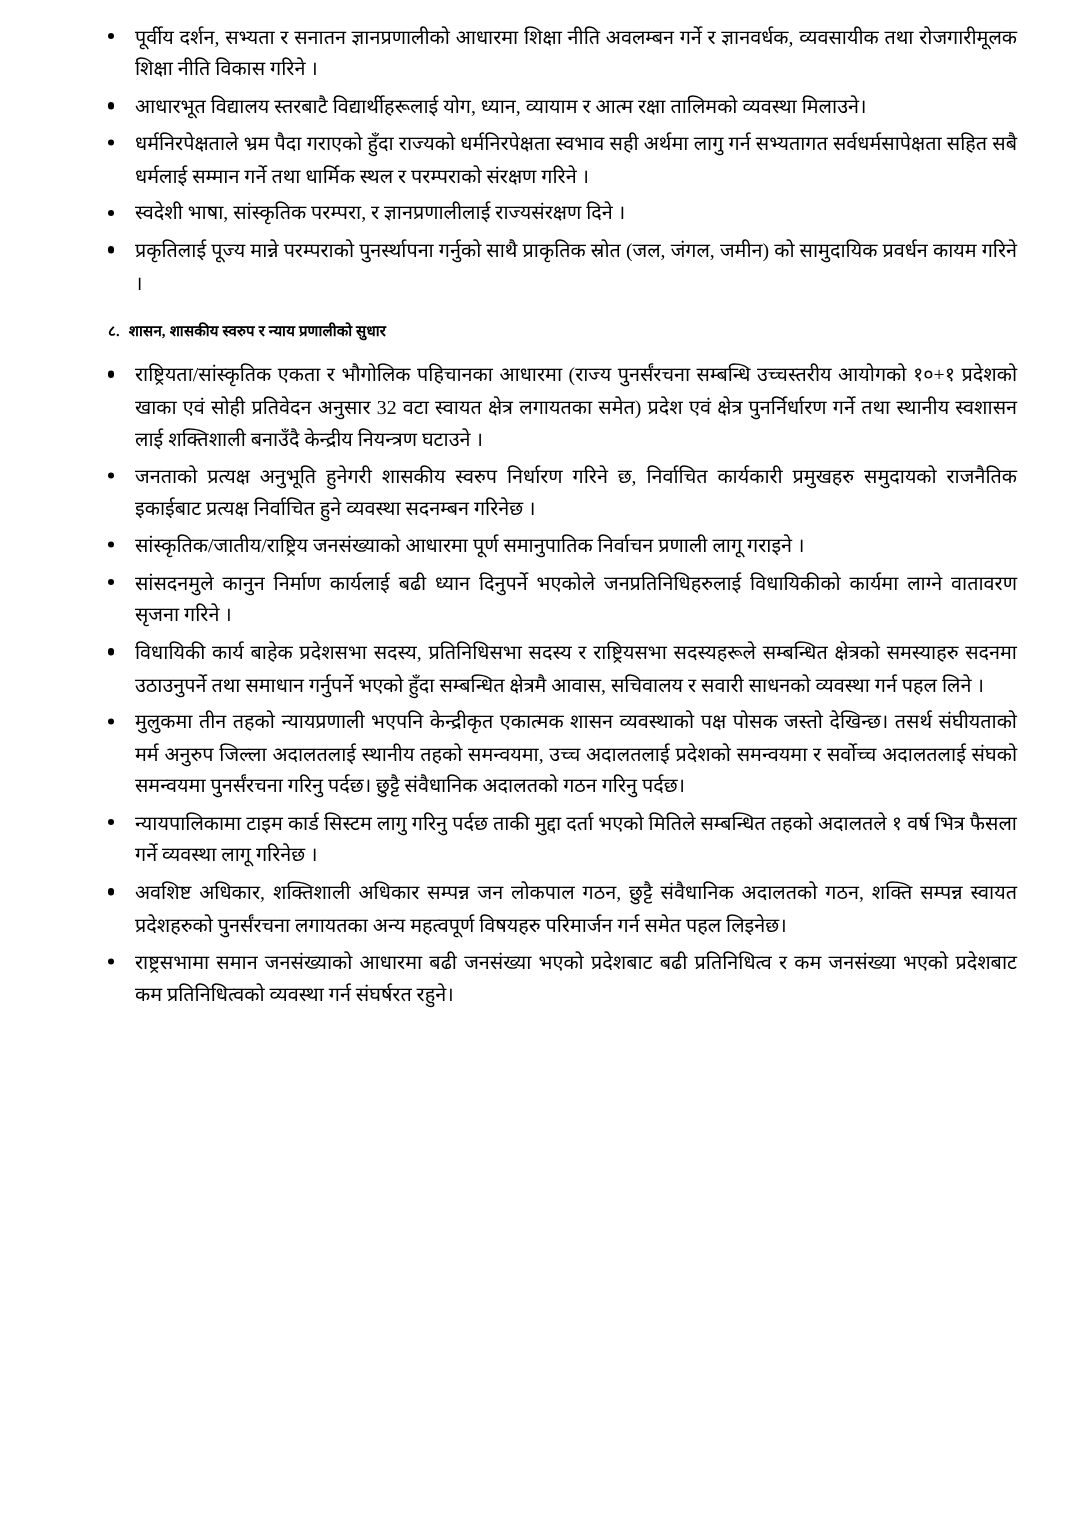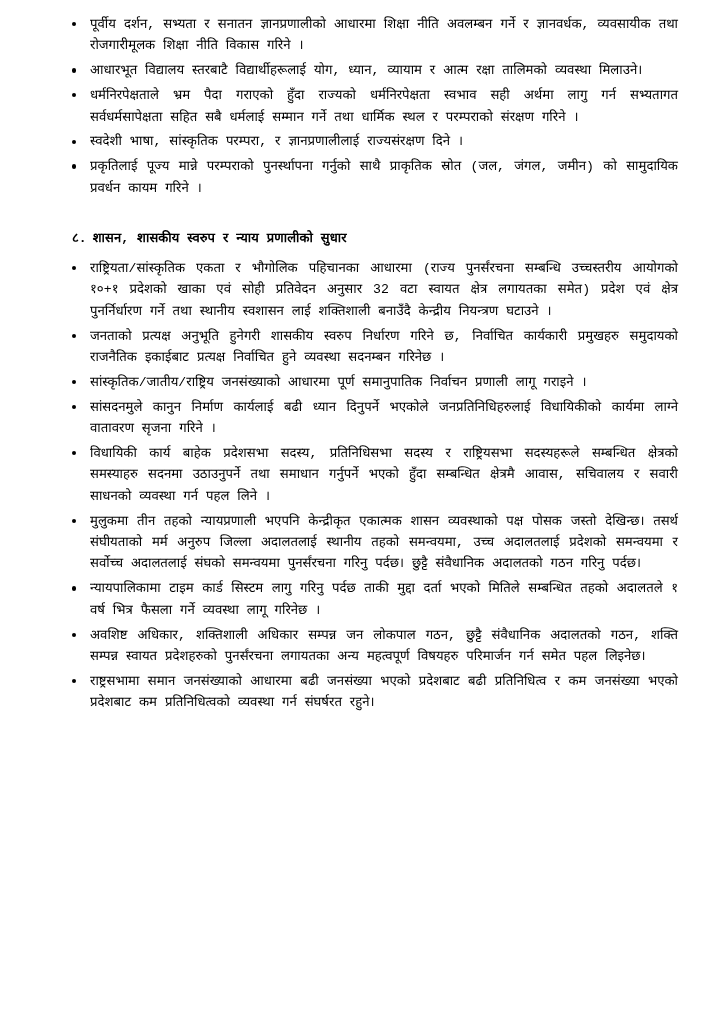--- a/index.html
+++ b/index.html
@@ -18,21 +18,20 @@
     width: 724px;
     height: 1024px;
     box-sizing: border-box;
     padding: 14px 46px 10px 64px;
     background: #ffffff;
     overflow: hidden;
   }
   .doc-body {
     font-size: 13.2px;
     line-height: 1.62;
-    font-family: Liberation Mono, monospace;
   }
   ul.bullets {
     list-style: none;
     margin: 0;
     padding: 0;
   }
   ul.bullets > li {
     position: relative;
     padding-left: 26px;
     margin: 0 0 3.5px 0;
@@ -44,22 +43,22 @@
     position: absolute;
     left: 8px;
     top: 0.62em;
     width: 4.2px;
     height: 4.2px;
     background: #000;
     border-radius: 50%;
   }
   .section-heading {
     font-weight: bold;
-    font-size: 13px;
-    margin: 29px 0 9px 8px;
+    font-size: 10px;
+    margin: 15px 0 9px 8px;
     letter-spacing: 0.1px;
   }
   .sec-num {
     margin-right: 6px;
   }
   .group-2 li {
     margin-bottom: 4px;
   }
 </style>
 </head>

